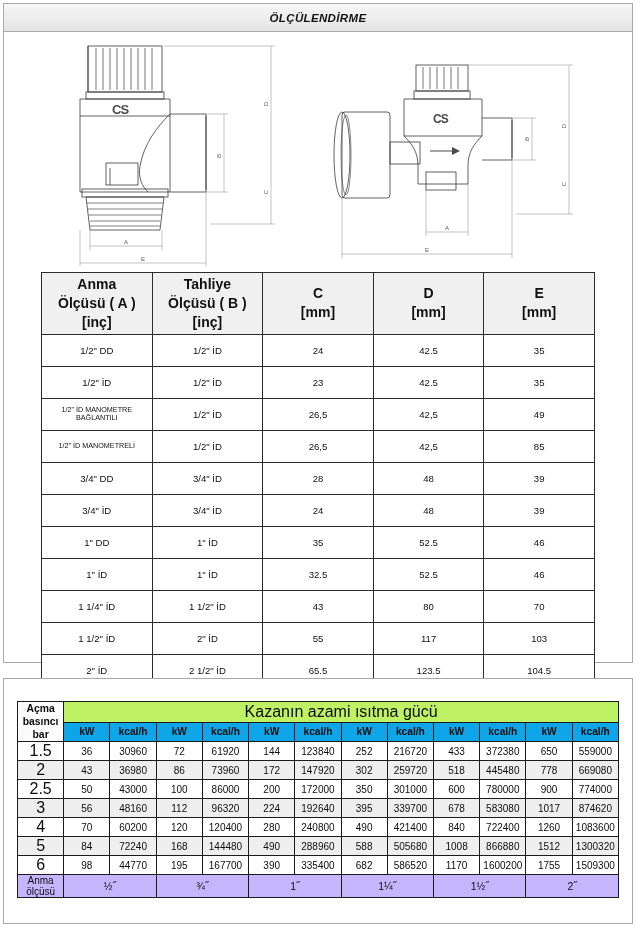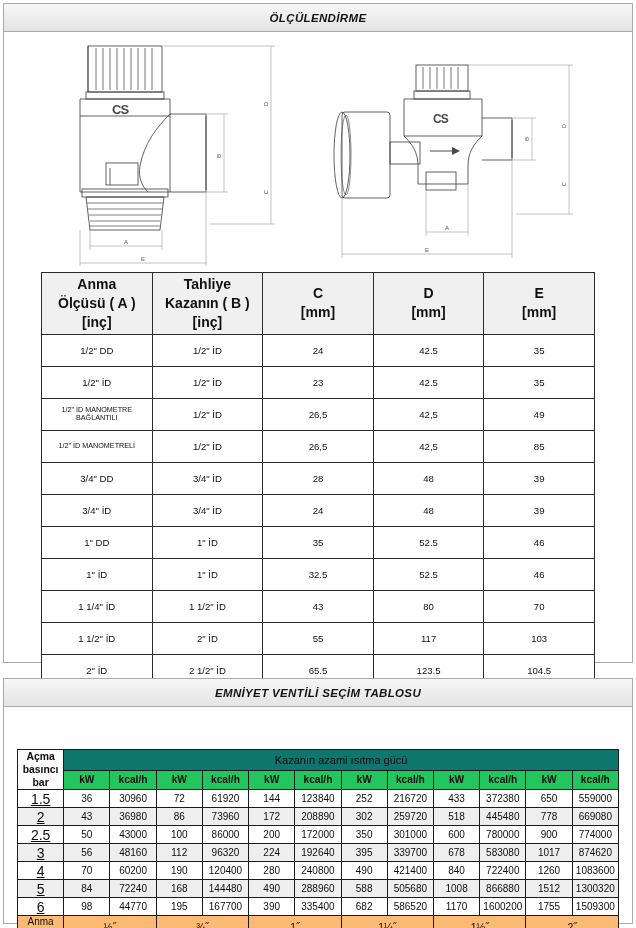--- a/index.html
+++ b/index.html
@@ -80,49 +80,49 @@
     border: 1px solid #2b2b2b;
     height: 19px;
     font-size: 8.4px;
     text-align: center;
     color: #101010;
     background: #ffffff;
   }
   .legend-b { font-weight: bold; }
 
   
-  .sel-wrap { padding: 22px 13px 8px 13px; margin-top: 20px; }
+  .sel-wrap { padding: 22px 13px 8px 13px; }
   table.sel {
     border-collapse: collapse;
     width: 100%;
     table-layout: fixed;
     border: 1px solid #1b1b1b;
   }
   table.sel th, table.sel td {
     border: 1px solid #1b1b1b;
     text-align: center;
     vertical-align: middle;
     color: #0d0d0d;
     font-size: 10px;
     padding: 0;
   }
   table.sel th.grp {
-    font-size: 11px; height: 20px; font-weight: normal; background: #0f766e;
+    font-size: 16px; height: 20px; font-weight: normal; background: #bef264;
   }
   table.sel th.unit {
-    font-size: 10.2px; height: 19px; font-weight: bold; background: #22c55e;
+    font-size: 10.2px; height: 19px; font-weight: bold; background: #0ea5e9;
   }
   table.sel th.press {
     font-size: 10.4px; font-weight: bold; background: #fbfbfb; line-height: 1.25;
   }
   table.sel tbody td { height: 18px; }
   table.sel tbody tr.alt td { background: #eeeeee; }
-  table.sel tbody tr td.bar { font-size: 14px; text-decoration: underline; }
+  table.sel tbody tr td.bar { font-size: 16px; }
   table.sel tfoot td {
-    height: 21px; font-size: 10.4px; background: #fdba74;
+    height: 21px; font-size: 10.4px; background: #c4b5fd;
   }
   table.sel tfoot td.anma { font-size: 10px; }
   .frac { font-size: 11px; }
 </style>
 </head>
 <body>
 
 <section class="panel" id="panel-dim">
 
   <div class="panel-header">
@@ -276,21 +276,21 @@
 
   <div class="dim-table-wrap">
     <table class="dim">
       <thead>
         <tr>
           <th>
             <div>Anma Ölçüsü ( A )</div>
             <div>[inç]</div>
           </th>
           <th>
-            <div>Tahliye Kazanın ( B )</div>
+            <div>Tahliye Ölçüsü ( B )</div>
             <div>[inç]</div>
           </th>
           <th>
             <div>C</div>
             <div>[mm]</div>
           </th>
           <th>
             <div>D</div>
             <div>[mm]</div>
           </th>
@@ -378,23 +378,20 @@
             <td>123.5</td>
             <td>104.5</td>
           </tr>
         </tbody>
     </table>
   </div>
 
 </section>
 
 <section class="panel" id="panel-sel">
-  <div class="panel-header">
-    <span class="title">EMNİYET VENTİLİ SEÇİM TABLOSU</span>
-  </div>
 
   <div class="sel-wrap">
     <table class="sel">
       <thead>
         <tr>
           <th class="press" rowspan="2">
             <div>Açma basıncı</div>
             <div>bar</div>
           </th>
           <th class="grp" colspan="12">Kazanın azami ısıtma gücü</th>
@@ -430,21 +427,21 @@
             <td>650</td>
             <td>559000</td>
           </tr>
           <tr class="alt">
             <td class="bar">2</td>
             <td>43</td>
             <td>36980</td>
             <td>86</td>
             <td>73960</td>
             <td>172</td>
-            <td>208890</td>
+            <td>147920</td>
             <td>302</td>
             <td>259720</td>
             <td>518</td>
             <td>445480</td>
             <td>778</td>
             <td>669080</td>
           </tr>
           <tr>
             <td class="bar">2.5</td>
             <td>50</td>
@@ -472,21 +469,21 @@
             <td>339700</td>
             <td>678</td>
             <td>583080</td>
             <td>1017</td>
             <td>874620</td>
           </tr>
           <tr>
             <td class="bar">4</td>
             <td>70</td>
             <td>60200</td>
-            <td>190</td>
+            <td>120</td>
             <td>120400</td>
             <td>280</td>
             <td>240800</td>
             <td>490</td>
             <td>421400</td>
             <td>840</td>
             <td>722400</td>
             <td>1260</td>
             <td>1083600</td>
           </tr>

